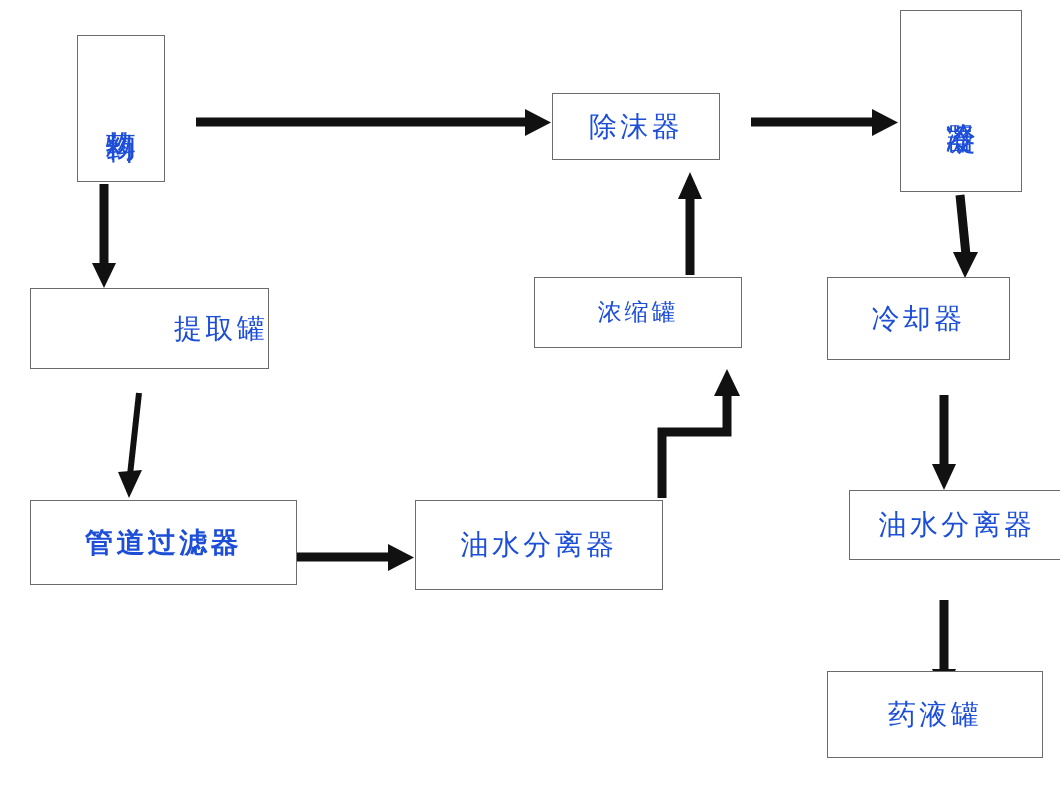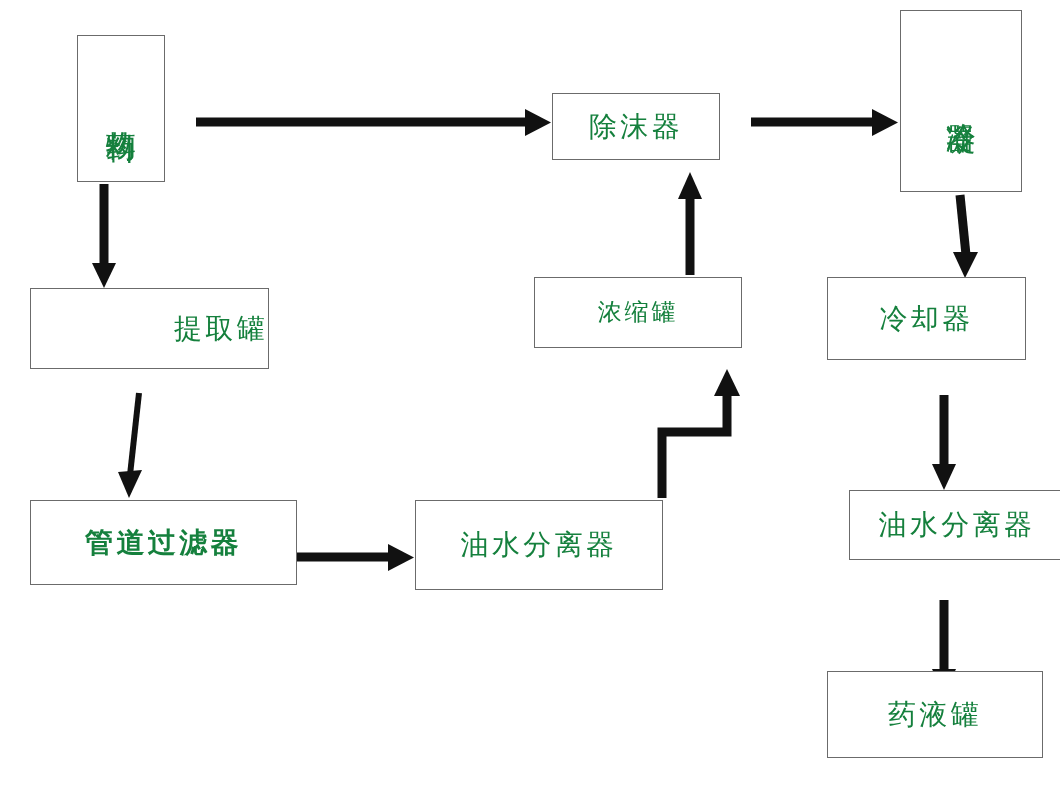--- a/index.html
+++ b/index.html
@@ -17,21 +17,21 @@
     overflow: hidden;
   }
   .node {
     position: absolute;
     box-sizing: border-box;
     border: 1.5px solid #6b6b6b;
     background: #ffffff;
     display: flex;
     align-items: center;
     justify-content: center;
-    color: #15803d;
+    color: #1d4ed8;
     z-index: 3;
   }
   .node .label {
     display: block;
     letter-spacing: 0.12em;
     line-height: 1.28;
     white-space: pre;
     text-align: center;
   }
   .node.vertical .label {
@@ -118,21 +118,21 @@
       </div>
       <div class="node vertical" style="left: 900px; top: 10px; width: 122px; height: 182px; border-color: rgb(107, 107, 107);">
         <span class="label" style="font-size: 30px;">冷凝器</span>
       </div>
       <div class="node" style="left: 30px; top: 288px; width: 239px; height: 81px; border-color: rgb(107, 107, 107); justify-content: flex-end;">
         <span class="label" style="font-size: 28px;">提取罐</span>
       </div>
       <div class="node" style="left: 534px; top: 277px; width: 208px; height: 71px; border-color: rgb(107, 107, 107);">
         <span class="label" style="font-size: 24px;">浓缩罐</span>
       </div>
-      <div class="node" style="left: 827px; top: 277px; width: 199px; height: 83px; border-color: rgb(107, 107, 107);">
+      <div class="node" style="left: 827px; top: 277px; width: 183px; height: 83px; border-color: rgb(107, 107, 107);">
         <span class="label" style="font-size: 28px;">冷却器</span>
       </div>
       <div class="node" style="left: 30px; top: 500px; width: 267px; height: 85px; border-color: rgb(107, 107, 107); font-weight: bold;">
         <span class="label" style="font-size: 28px;">管道过滤器</span>
       </div>
       <div class="node" style="left: 415px; top: 500px; width: 248px; height: 90px; border-color: rgb(107, 107, 107);">
         <span class="label" style="font-size: 28px;">油水分离器</span>
       </div>
       <div class="node" style="left: 849px; top: 490px; width: 216px; height: 70px; border-color: rgb(107, 107, 107);">
         <span class="label" style="font-size: 28px;">油水分离器</span>

